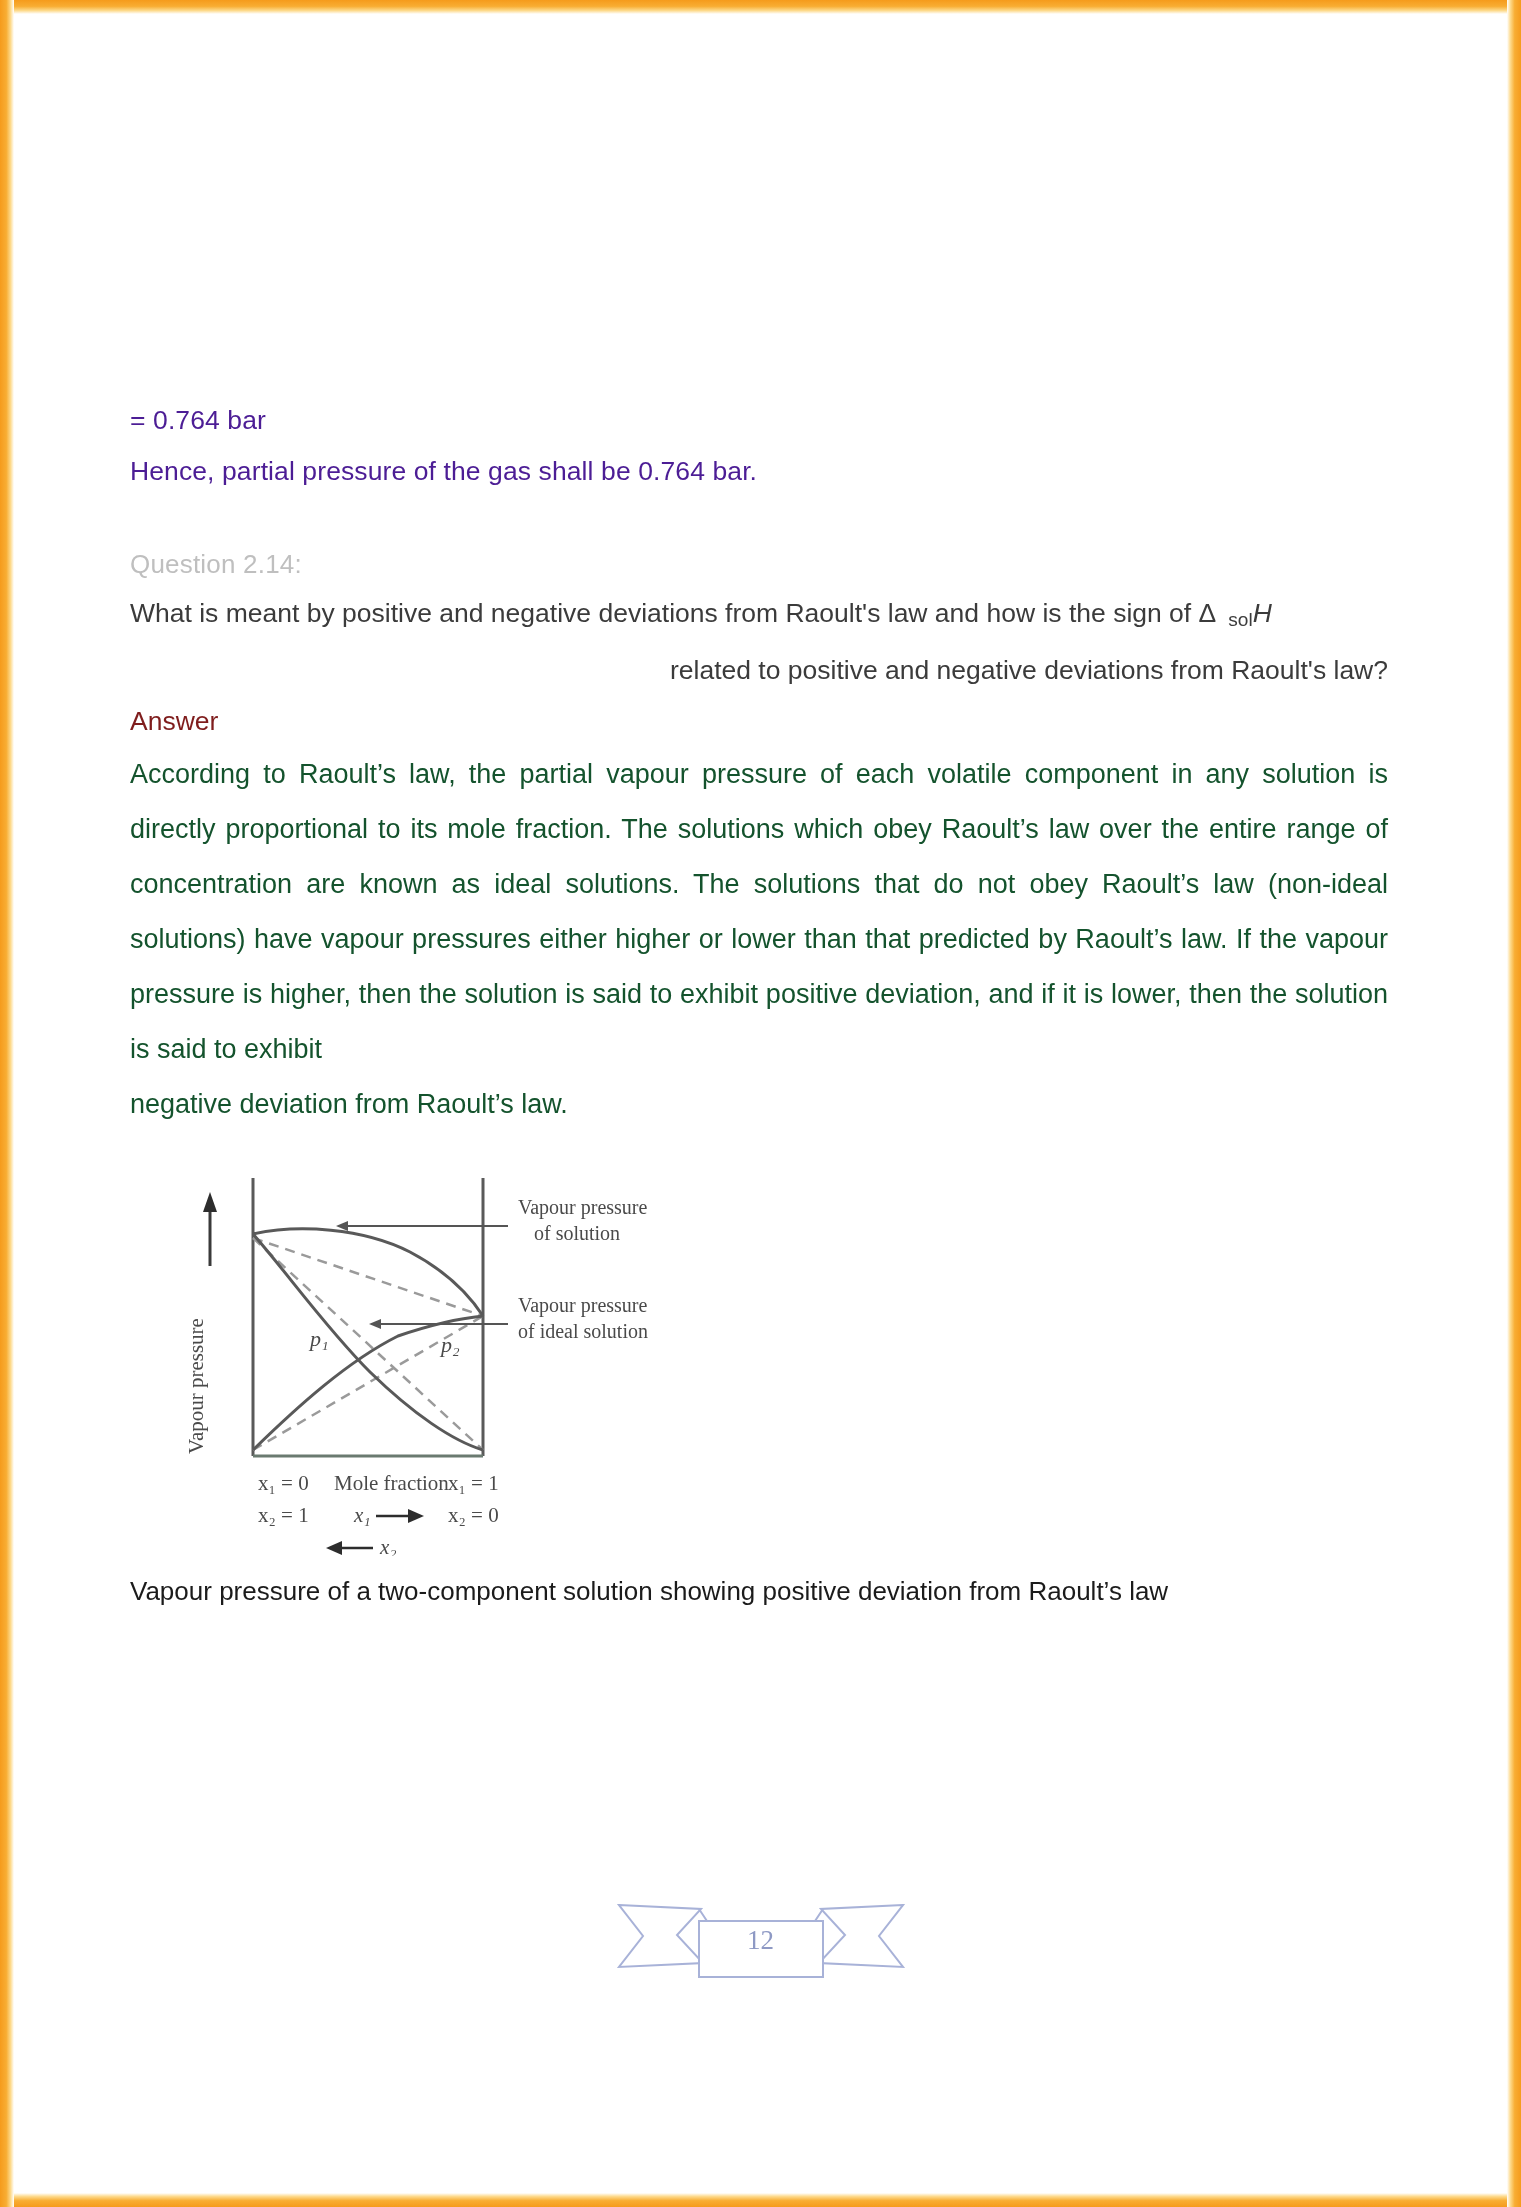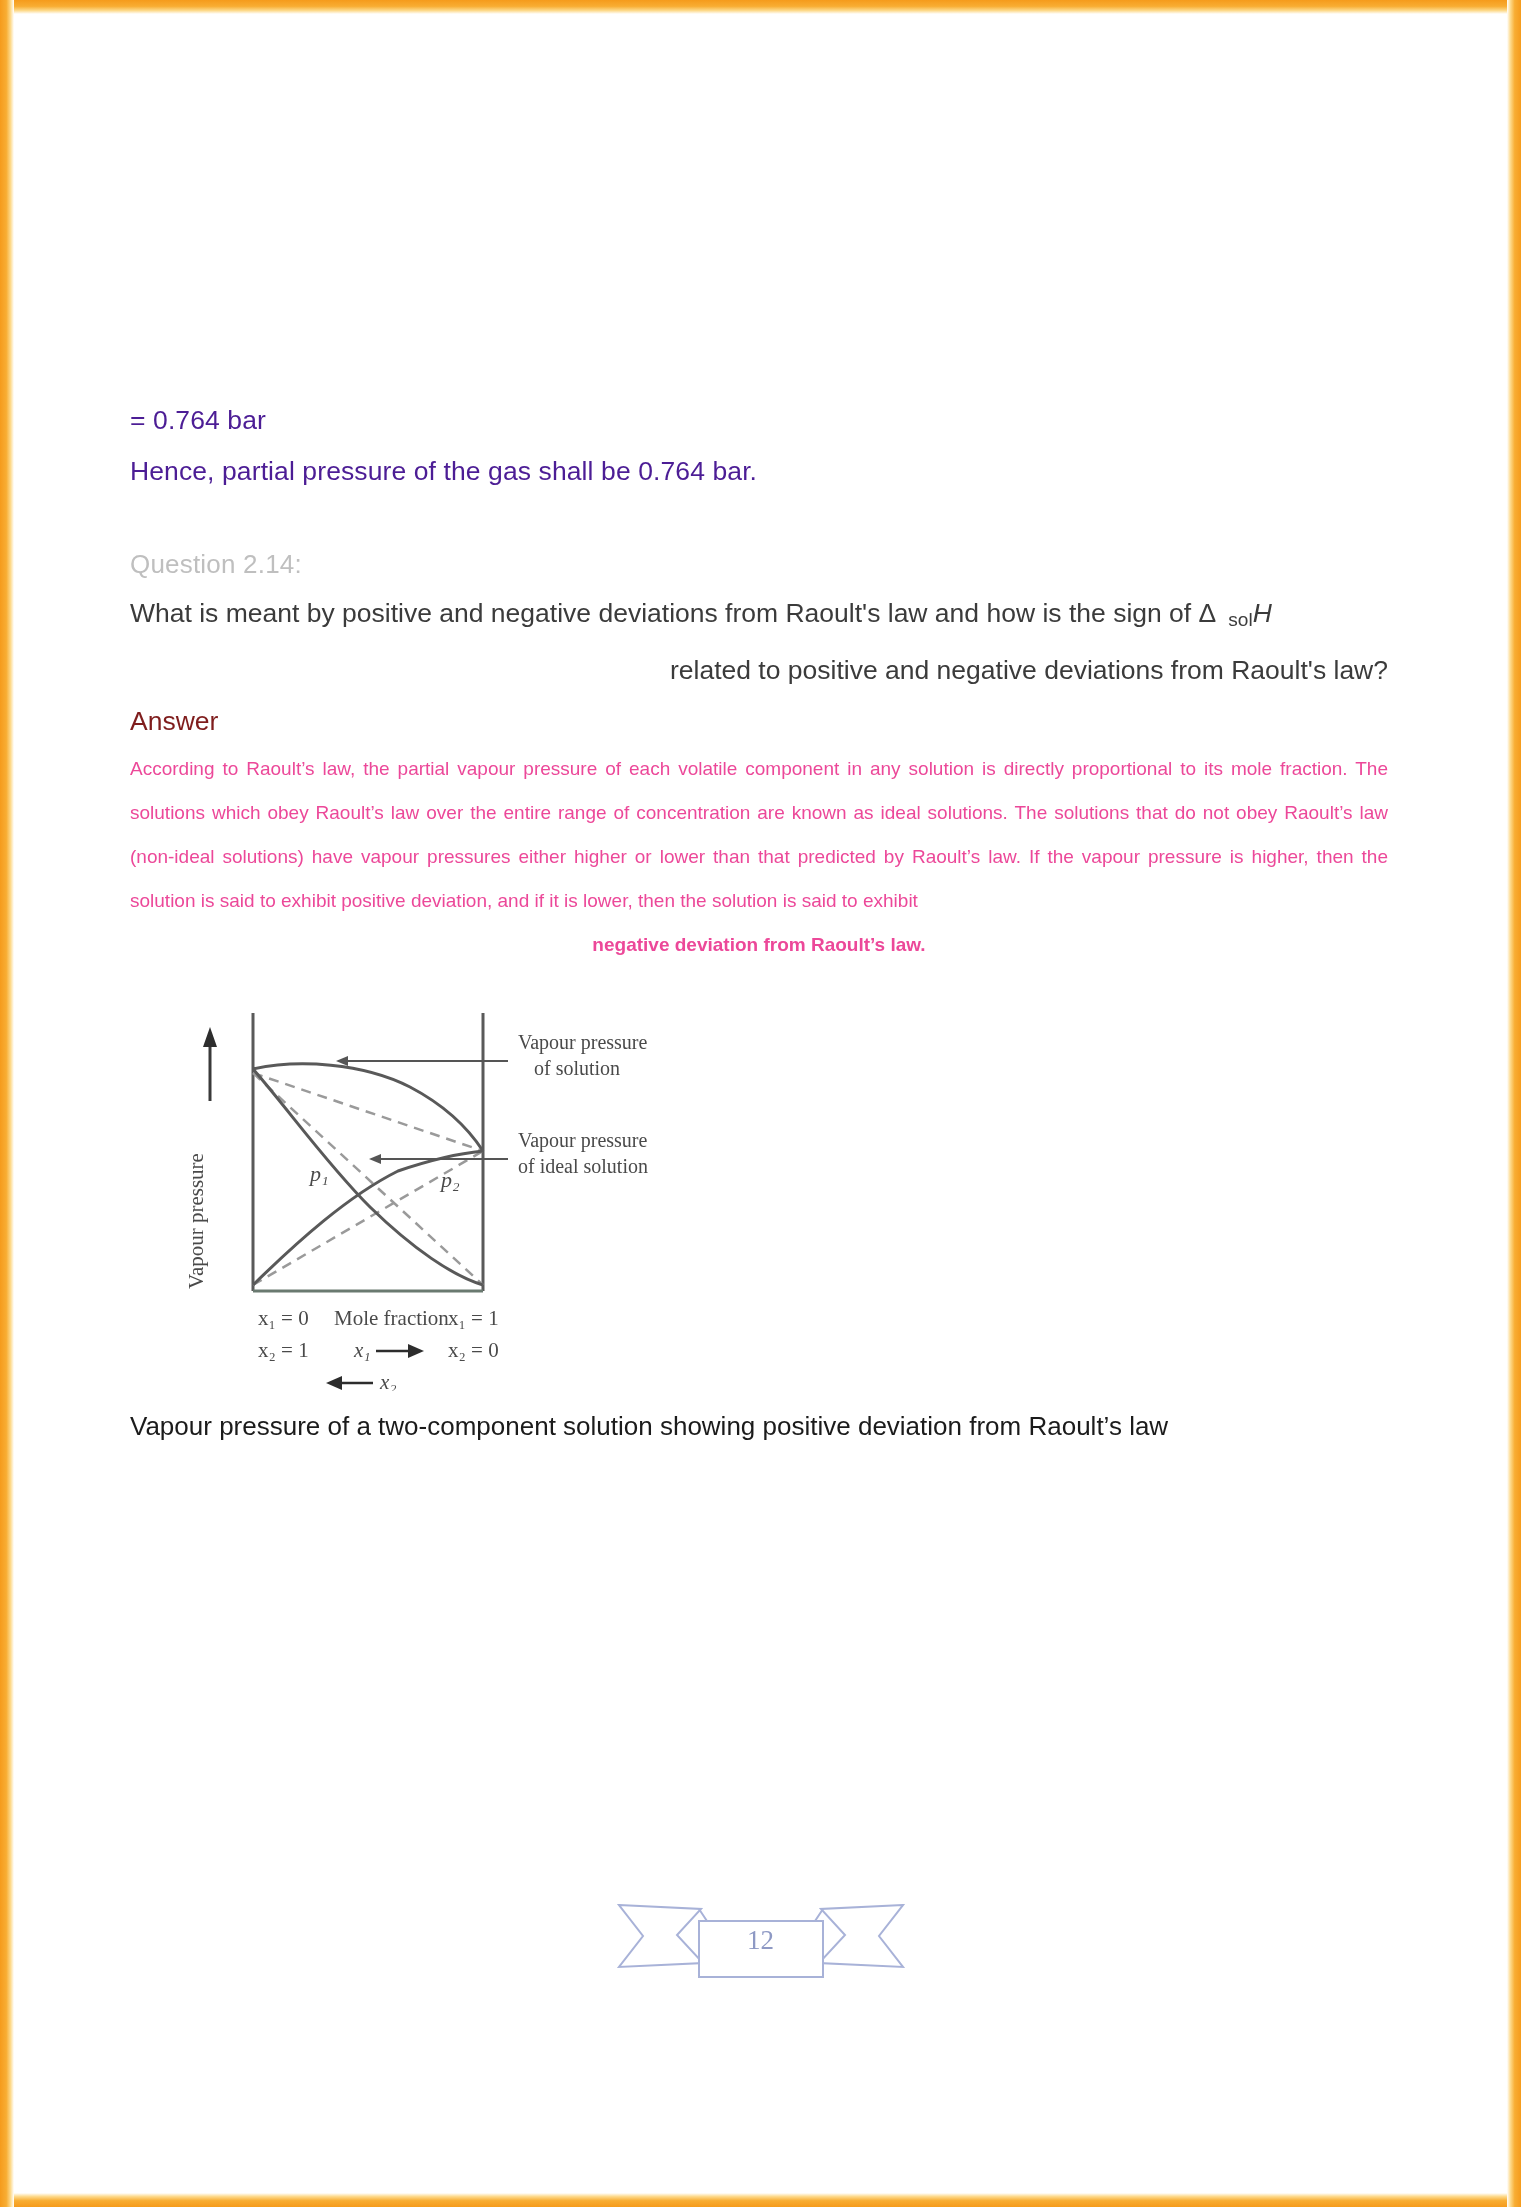--- a/index.html
+++ b/index.html
@@ -71,27 +71,27 @@
   }
   .q-text .lastline { display: block; text-align: right; }
 
   .answer-label {
     font-size: 26.5px;
     color: #7f1d1d;
     line-height: 51px;
   }
 
   .answer-body {
-    font-size: 19px;
-    color: #ec4899;
-    line-height: 44px;
+    font-size: 27px;
+    color: #14532d;
+    line-height: 55px;
     text-align: justify;
     text-justify: inter-word;
   }
-  .answer-body .lastline { display: block; text-align: center; font-weight: bold; }
+  .answer-body .lastline { display: block; text-align: left; }
 
   .sub { font-size: 0.72em; vertical-align: -0.22em; margin-left: 12px; }
   .ital { font-style: italic; }
 
   
   #figure-wrap {
     position: relative;
     margin-top: 24px;
     margin-left: 18px;
     width: 700px;

